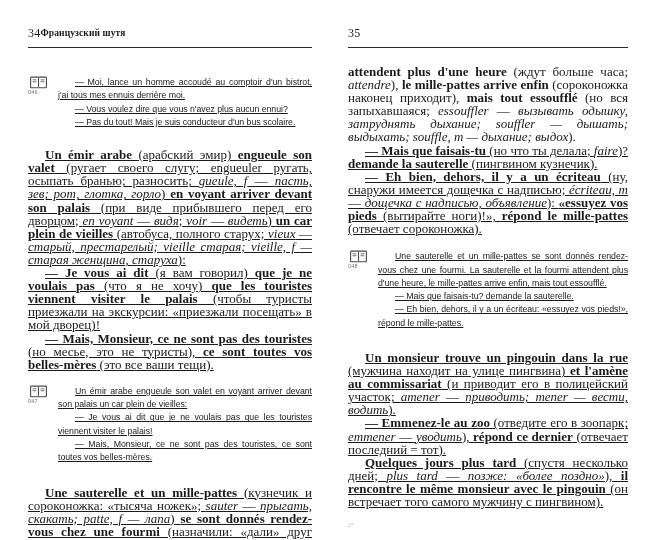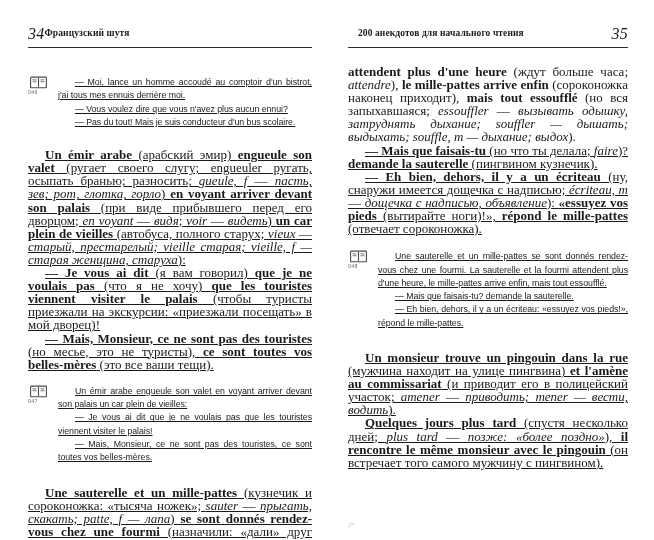--- a/index.html
+++ b/index.html
@@ -32,24 +32,23 @@
     display: flex;
     align-items: flex-start;
   }
   .runhead-rule {
     position: absolute;
     left: 0; right: 0; bottom: 0;
     height: 1px;
     background: #2a2a2a;
   }
   .folio {
-    font-size: 16px;
+    font-size: 12px;
     letter-spacing: 0.3px;
     line-height: 15px;
-    font-style: italic;
   }
   .runtitle {
     font-size: 9.5px;
     font-weight: bold;
     line-height: 15px;
     letter-spacing: 0.1px;
     flex: 1;
     text-align: left;
   }
   .runhead-left  .folio { order: 1; }
@@ -174,21 +173,20 @@
       <div style="margin-top:21px;">
         <p class="para indent"><b>Une sauterelle et un mille-pattes</b><span> (кузнечик и сороконожка: «тысяча ножек»; </span><i>sauter</i><span> — </span><i>прыгать, скакать; patte, f — лапа</i><span>) </span><b>se sont donnés rendez-vous chez une fourmi</b><span> (назначили: «дали» друг другу встречу у муравья). </span><b>La sauterelle et la fourmi</b><span> (находит и муравей)</span></p>
       </div>
 
     </div>
   </div>
 
   <div class="page page-right">
 
     <div class="runhead runhead-right">
-      <span class="runtitle">200 анекдотов для начального чтения</span>
       <span class="folio">35</span>
       <span class="runhead-rule"></span>
     </div>
 
     <div class="col">
 
       <div>
         <p class="para"><b>attendent plus d'une heure</b><span> (ждут больше часа; </span><i>attendre</i><span>), </span><b>le mille-pattes arrive enfin</b><span> (сороконожка наконец приходит), </span><b>mais tout essoufflé</b><span> (но вся запыхавшаяся; </span><i>essouffler</i><span> — </span><i>вызывать одышку, затруднять дыхание; souffler — дышать; выдыхать; souffle, m — дыхание; выдох</i><span>).</span></p>
         <p class="para indent"><b>— Mais que faisais-tu</b><span> (но что ты делала; </span><i>faire</i><span>)? </span><b>demande la sauterelle</b><span> (пингвином кузнечик).</span></p>
         <p class="para indent"><b>— Eh bien, dehors, il y a un écriteau</b><span> (ну, снаружи имеется дощечка с надписью; </span><i>écriteau, m</i><span> — </span><i>дощечка с надписью, объявление</i><span>): </span><b>«essuyez vos pieds</b><span> (вытирайте ноги)!», </span><b>répond le mille-pattes</b><span> (отвечает сороконожка).</span></p>
@@ -206,20 +204,21 @@
           </svg>
         </span>
         <span class="marginnum">048</span>
         <p class="para indent">Une sauterelle et un mille-pattes se sont donnés rendez-vous chez une fourmi. La sauterelle et la fourmi attendent plus d'une heure, le mille-pattes arrive enfin, mais tout essoufflé.</p>
         <p class="para indent">— Mais que faisais-tu? demande la sauterelle.</p>
         <p class="para indent">— Eh bien, dehors, il y a un écriteau: «essuyez vos pieds!», répond le mille-pattes.</p>
       </div>
 
       <div style="margin-top:21px;">
         <p class="para indent"><b>Un monsieur trouve un pingouin dans la rue</b><span> (мужчина находит на улице пингвина) </span><b>et l'amène au commissariat</b><span> (и приводит его в полицейский участок; </span><i>amener</i><span> — </span><i>приводить; mener — вести, водить</i><span>).</span></p>
+        <p class="para indent"><b>— Emmenez-le au zoo</b><span> (отведите его в зоопарк; </span><i>emmener</i><span> — </span><i>уводить</i><span>), </span><b>répond ce dernier</b><span> (отвечает последний = тот).</span></p>
         <p class="para indent"><b>Quelques jours plus tard</b><span> (спустя несколько дней; </span><i>plus tard</i><span> — </span><i>позже: «более поздно»</i><span>), </span><b>il rencontre le même monsieur avec le pingouin</b><span> (он встречает того самого мужчину с пингвином).</span></p>
       </div>
 
     </div>
 
     <span class="sigmark">2*</span>
   </div>
 
 </div>
 

